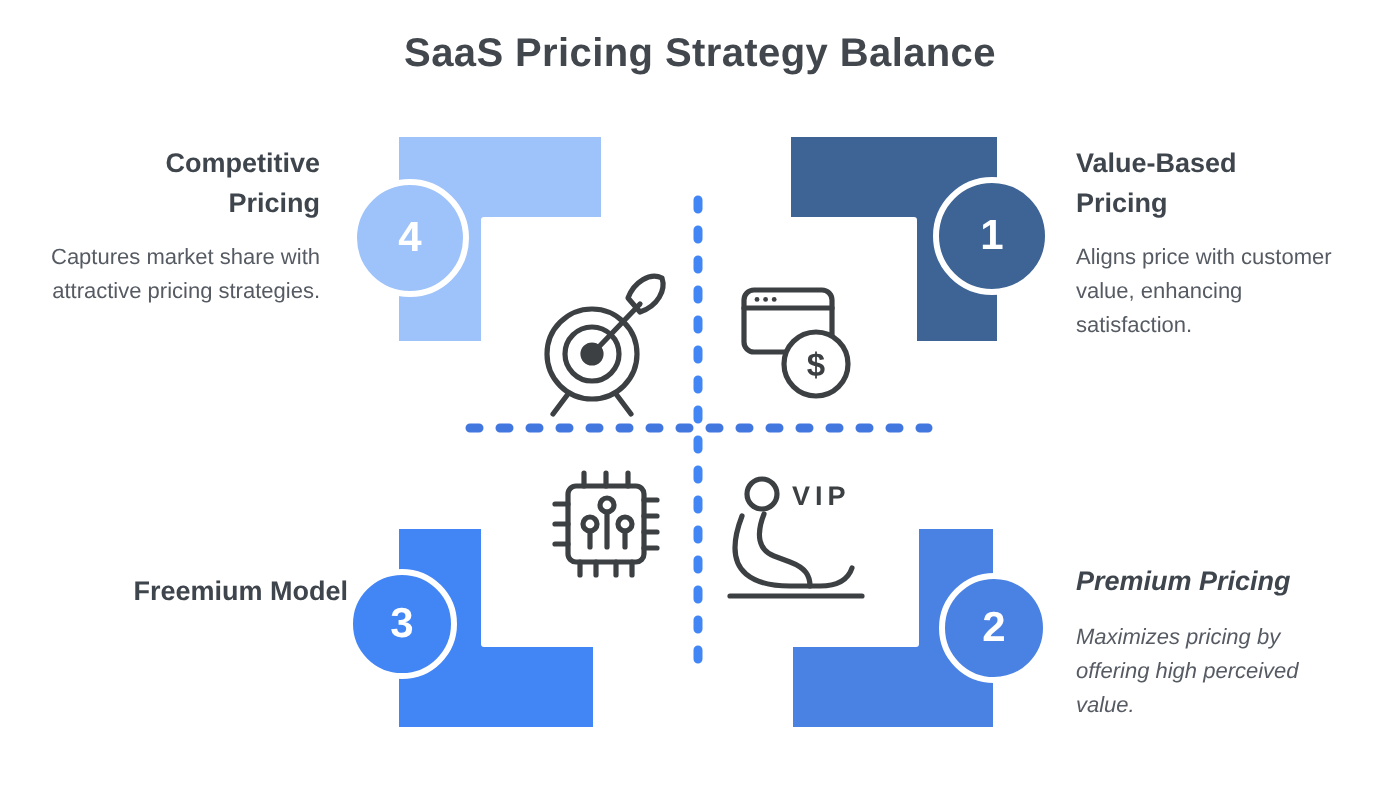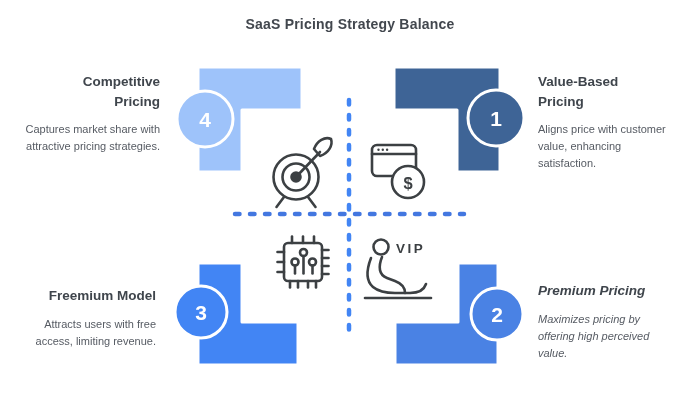--- a/index.html
+++ b/index.html
@@ -2,36 +2,36 @@
 <html><head>
 <meta charset="utf-8">
 <style>
   html,body{margin:0;padding:0;background:#fff;}
   #canvas{
     position:relative;width:700px;height:400px;background:#ffffff;overflow:hidden;
     font-family:"Liberation Sans",sans-serif;
   }
   #title{
     position:absolute;top:16px;left:0;width:700px;text-align:center;
-    font-size:14px;font-weight:bold;color:#42474E;letter-spacing:.2px;
+    font-size:20px;font-weight:bold;color:#42474E;letter-spacing:.2px;
   }
   #diagram-svg{position:absolute;top:0;left:0;}
   .q-text{position:absolute;}
   .q-text.right{text-align:right;}
   .q-text h2{
     margin:0;font-size:13.5px;font-weight:bold;color:#3F454C;line-height:1.45;
   }
   .q-text h2.narrow{width:112px;}
   .q-text.right h2.narrow{margin-left:auto;}
   .q-text p{
     margin:10px 0 0 0;font-size:11px;color:#565B63;line-height:1.55;
   }
   #q-competitive{left:18px;top:72px;width:142px;}
   #q-value{left:538px;top:72px;width:132px;}
-  #q-freemium{left:6px;top:286px;width:150px;}
+  #q-freemium{left:24px;top:286px;width:150px;}
   #q-premium{left:538px;top:281px;width:140px;font-style:italic;}
   text.circle-num{font-size:21px;font-weight:bold;fill:#ffffff;}
   text.vip-label{font-size:13.5px;font-weight:bold;letter-spacing:2.5px;}
   text.dollar{font-size:16.5px;font-weight:bold;}
   svg text{font-family:"Liberation Sans",sans-serif;}
 </style>
 </head>
 <body>
 
 <div id="canvas">
@@ -123,21 +123,20 @@
     <p>Aligns price with customer value, enhancing satisfaction.</p>
   </div>
 
   <div id="q-competitive" class="q-text right">
     <h2 class="narrow">Competitive Pricing</h2>
     <p>Captures market share with attractive pricing strategies.</p>
   </div>
 
   <div id="q-freemium" class="q-text right">
     <h2>Freemium Model</h2>
-    <p>Attracts users with free access, limiting revenue.</p>
   </div>
 
   <div id="q-premium" class="q-text">
     <h2>Premium Pricing</h2>
     <p>Maximizes pricing by offering high perceived value.</p>
   </div>
 
 </div>
 
 </body></html>

